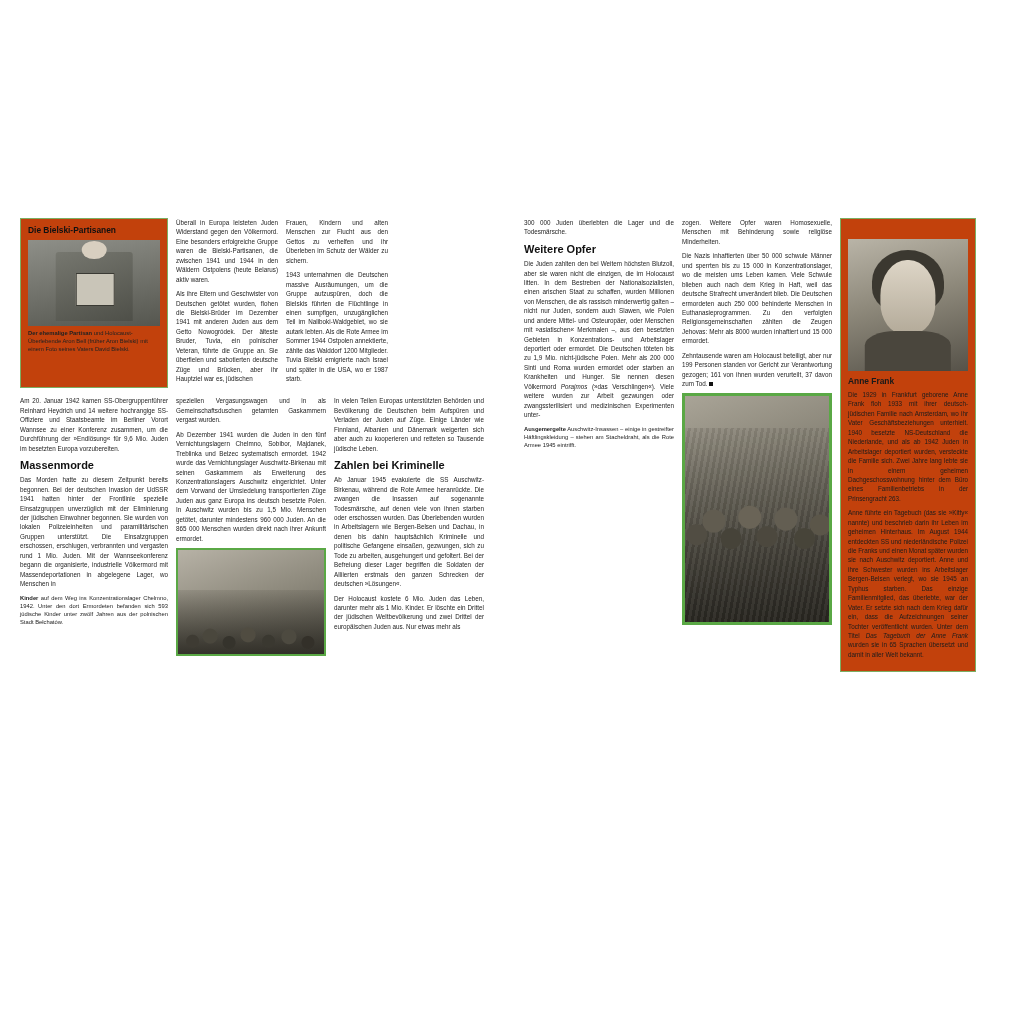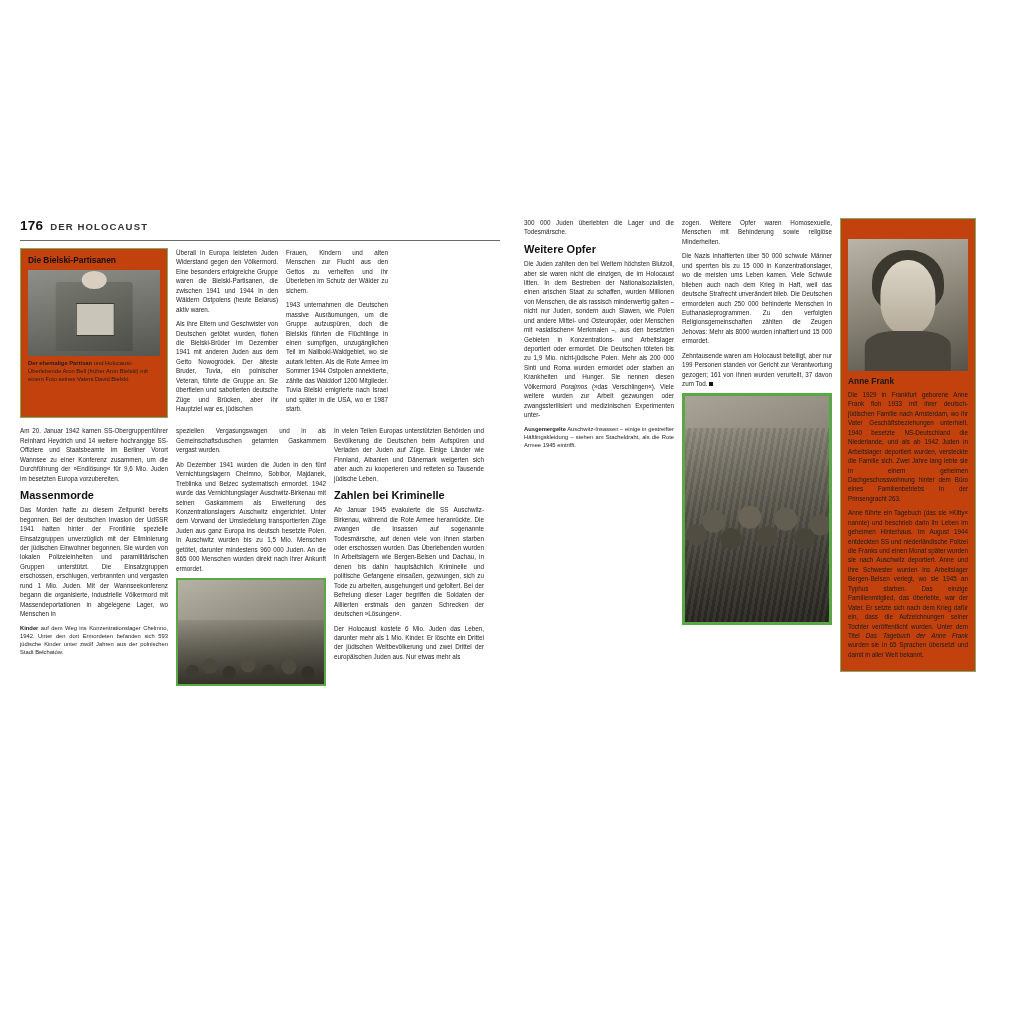--- a/index.html
+++ b/index.html
@@ -259,26 +259,20 @@
   .tiny-italic { font-style: italic; }
 </style>
 </head>
 <body>
 
 <div class="page">
   <div class="spread">
 
     <div class="leaf leaf-left">
 
-      <div class="head left">
-        <div class="inner">
-          <span class="folio">176</span>
-          <span class="title">DER HOLOCAUST</span>
-        </div>
-      </div>
 
       <div class="top-row">
 
         <div class="box-green bielski">
           <h2>Die Bielski-Partisanen</h2>
           <div class="photo p-bielski">
             <div class="frame-man"></div>
           </div>
           <div class="caption">
             <b>Der ehemalige Partisan</b><span> und Holo­caust-Überlebende Aron Bell (früher Aron Bielski) mit einem Foto seines Vaters David Bielski.</span>

